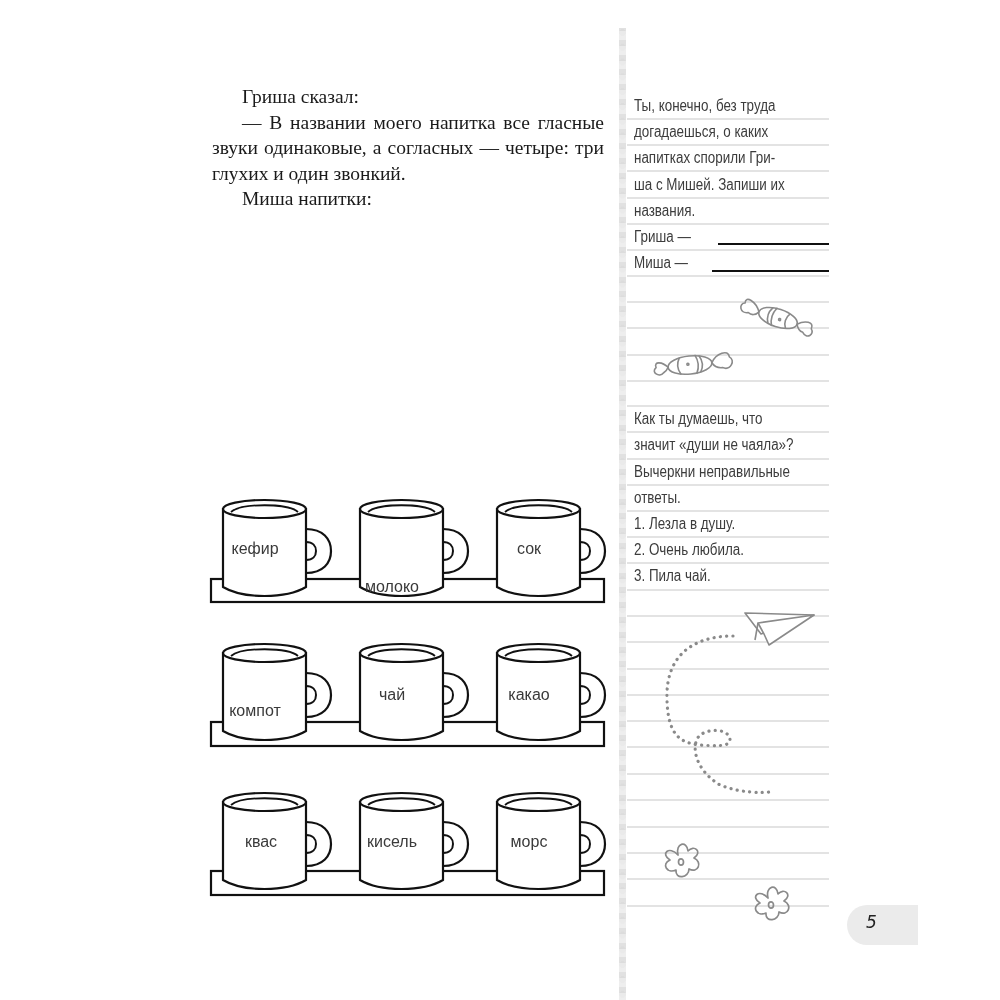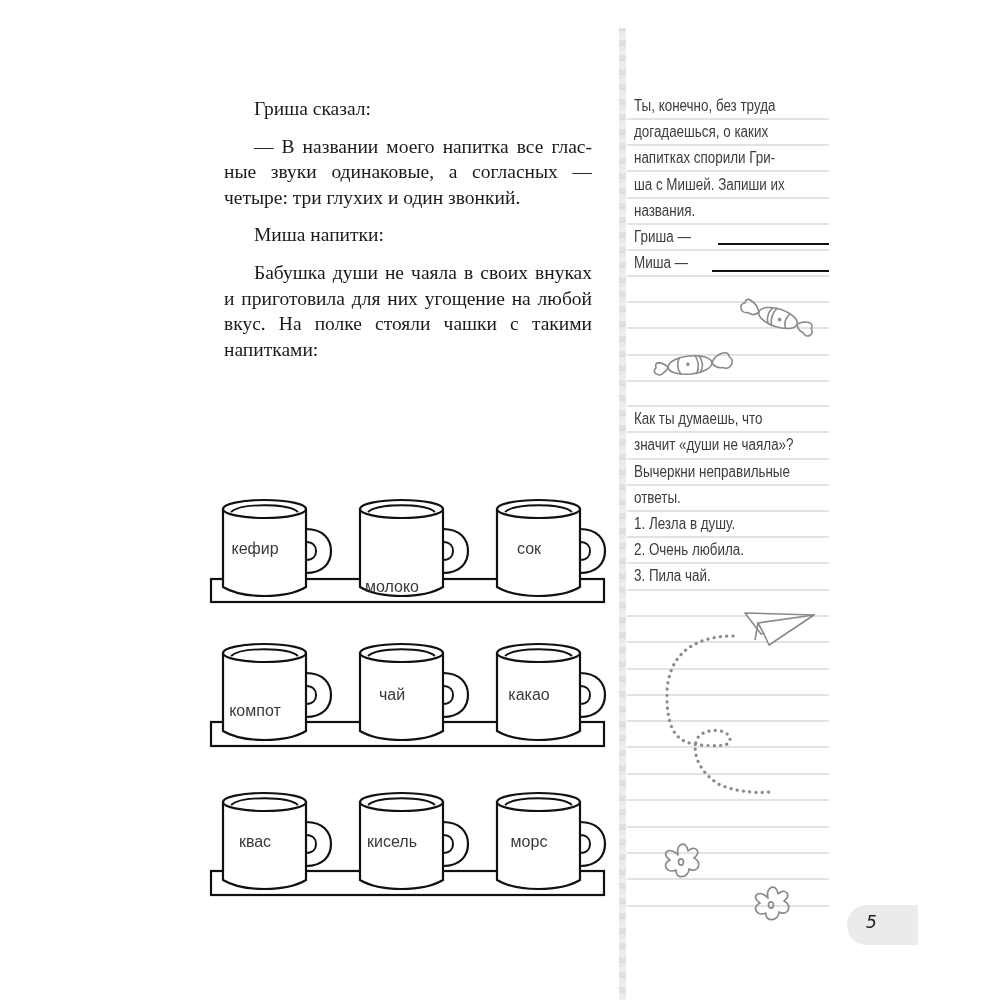--- a/index.html
+++ b/index.html
@@ -6,21 +6,21 @@
   body { width:1000px; height:1000px; position:relative; overflow:hidden; }
   .abs { position:absolute; }
 
   
   .story {
     left:212px; top:84px; width:392px;
     font-family:"Liberation Serif", "DejaVu Serif", serif;
     font-size:19.5px; line-height:25.6px; color:#1a1a1a;
     text-align:justify;
   }
-  .story p { margin:12px; text-indent:30px; }
+  .story p { margin:0; text-indent:30px; }
   .story p.dialog { text-indent:30px; }
   .cup-label {
     position:absolute; width:64px; text-align:center;
     font-family:"Liberation Sans", "DejaVu Sans", sans-serif;
     font-size:16px; color:#3a3a3a; letter-spacing:0px;
   }
   .spiral {
     position:absolute; left:618px; top:28px; width:9px; height:972px;
     background-image:
       radial-gradient(circle at 4.5px 4.5px, #e2e2e2 3.3px, transparent 3.6px),
@@ -59,21 +59,20 @@
   }
   svg { position:absolute; left:0; top:0; }
 </style>
 </head>
 <body>
 
 <div class="abs story">
   <p>Гриша сказал:</p>
   <p class="dialog">— В названии моего напитка все глас­ные звуки одинаковые, а согласных — четыре: три глухих и один звонкий.</p>
   <p>Миша напитки:</p>
-  <p>Бабушка души не чаяла в своих вну­ках и приготовила для них угощение на любой вкус. На полке стояли чашки с такими напитками:</p>
 </div>
 
 <svg width="1000" height="1000">
   <defs>
     <g id="cup">
 
       <path d="M83,30 C100,30 108,40 108,52 C108,64 100,74 83,74" fill="#fff" stroke="#111" stroke-width="2.2"></path>
 
       <path d="M83,43 C90,43 93,47 93,52 C93,57 90,61 83,61" fill="#fff" stroke="#111" stroke-width="2"></path>
 
@@ -108,21 +107,21 @@
 </svg>
 
 <div class="cup-label" style="left:223px; top:540px;">кефир</div>
 <div class="cup-label" style="left:360px; top:540px;margin-top:38px;">молоко</div>
 <div class="cup-label" style="left:497px; top:540px;">сок</div>
 
 <div class="cup-label" style="left:223px; top:686px;margin-top:16px;">компот</div>
 <div class="cup-label" style="left:360px; top:686px;">чай</div>
 <div class="cup-label" style="left:497px; top:686px;">какао</div>
 
-<div class="cup-label" style="left:223px; top:833px;">квас</div>
+<div class="cup-label" style="left:223px; top:833px;padding-left:6px;">квас</div>
 <div class="cup-label" style="left:360px; top:833px;">кисель</div>
 <div class="cup-label" style="left:497px; top:833px;">морс</div>
 
 <div class="spiral"></div>
 
 <div>
   <div class="ruled-line" style="top:118px"></div>
   <div class="ruled-line" style="top:144px"></div>
   <div class="ruled-line" style="top:170px"></div>
   <div class="ruled-line" style="top:197px"></div>

